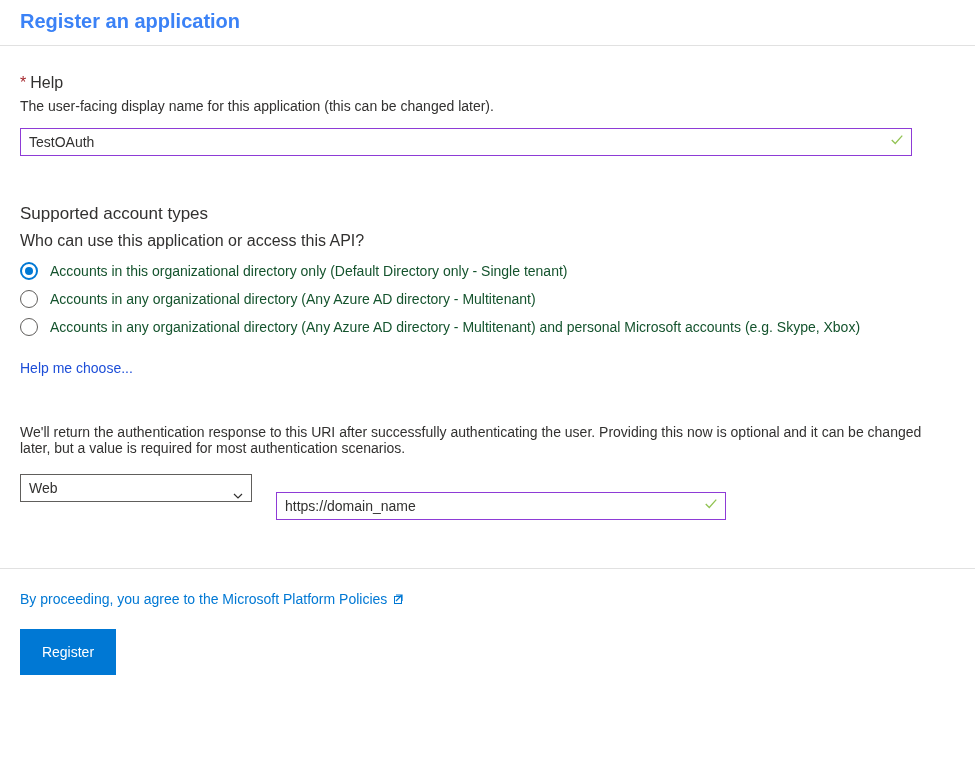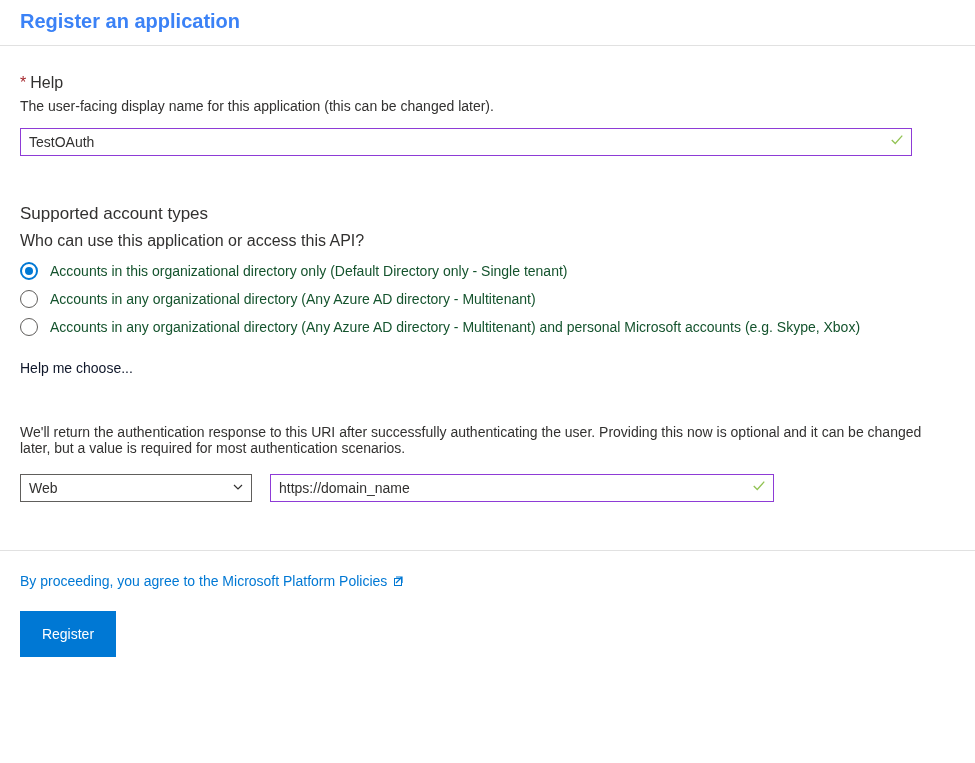--- a/index.html
+++ b/index.html
@@ -115,31 +115,31 @@
       width: 8px;
       height: 8px;
       border-radius: 50%;
       background: #0078d4;
     }
     .radio-label {
       font-size: 14px;
       color: #14532d;
     }
     .link {
-      color: #0f172a;
+      color: #1d4ed8;
       font-size: 14px;
       cursor: pointer;
     }
     .help-link {
       margin-top: 24px;
       display: block;
     }
     .redirect-row {
       display: flex;
-      gap: 18px;
+      gap: 24px;
     }
     .select-wrap {
       position: relative;
       width: 232px;
     }
     .select-box {
       width: 100%;
       height: 28px;
       border: 1px solid #605e5c;
       padding: 4px 28px 4px 8px;
@@ -150,21 +150,22 @@
       align-items: center;
     }
     .chevron-down {
       position: absolute;
       right: 8px;
       top: 50%;
       transform: translateY(-50%);
     }
     .uri-input-wrap {
       position: relative;
-      width: 504px;
+      width: 450px;
+      margin-top: 18px;
     }
     .uri-input {
       width: 100%;
       height: 28px;
       border: 1px solid #8e3bd6;
       padding: 4px 30px 4px 8px;
       font-size: 14px;
       color: #323130;
       outline: none;
       font-family: inherit;

